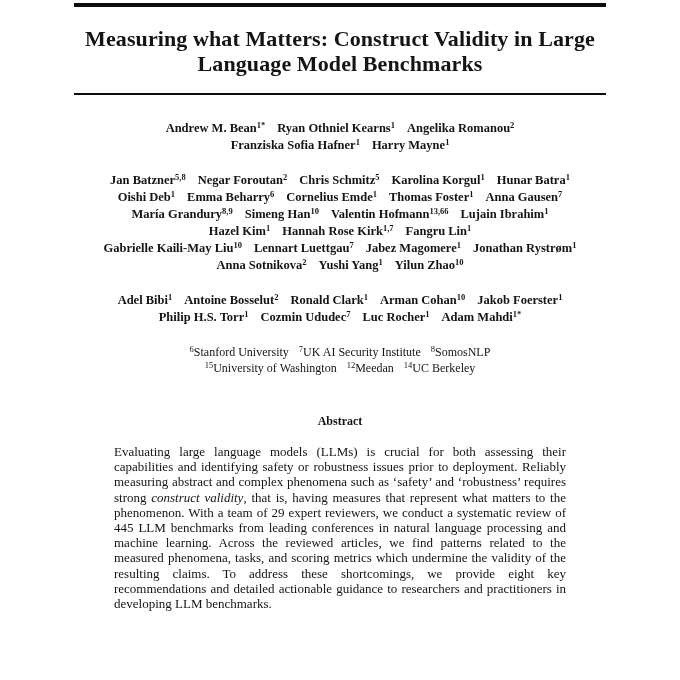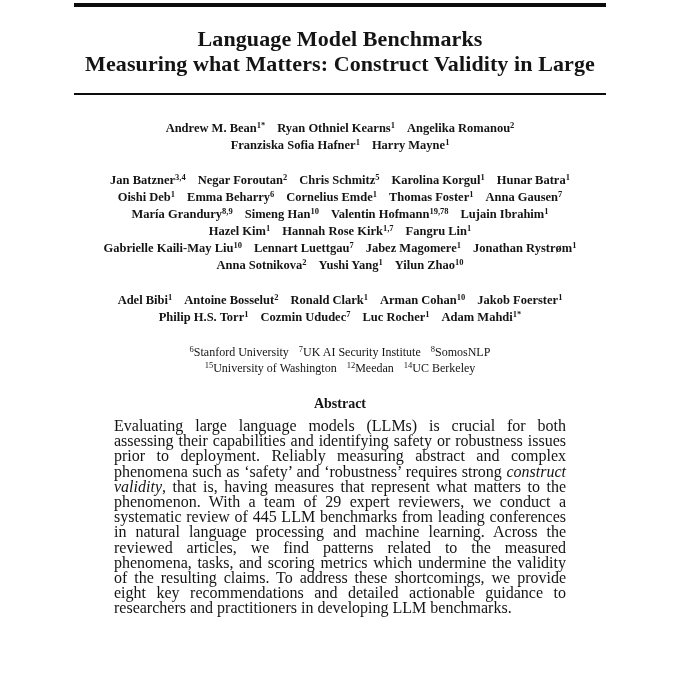--- a/index.html
+++ b/index.html
@@ -69,60 +69,60 @@
   }
   .affil-line {
     text-align: center;
     white-space: nowrap;
   }
   .affil {
     display: inline-block;
     margin: 0 5px;
   }
   #abstract-heading {
-    margin-top: 20px;
+    margin-top: 38px;
     text-align: center;
     font-weight: bold;
-    font-size: 14px;
+    font-size: 12px;
   }
   #abstract-body {
     width: 452px;
-    margin: 6px auto 0 auto;
+    margin: 15px auto 0 auto;
     text-align: justify;
-    font-size: 16px;
+    font-size: 13px;
     line-height: 15.2px;
   }
   #abstract-body em {
     font-style: italic;
   }
 </style>
 </head>
 <body>
 
 <div id="page">
   <div id="content">
 
     <div class="rule-thick"></div>
 
     <div id="paper-title">
+      <div>Measuring what Matters: Construct Validity in Large</div>
       <div>Language Model Benchmarks</div>
-      <div>Measuring what Matters: Construct Validity in Large</div>
     </div>
 
     <div class="rule-thin"></div>
 
     <div id="author-groups">
         <div class="author-group">
           <div class="author-line"><span class="author">Andrew M. Bean<sup>1*</sup></span><span class="author">Ryan Othniel Kearns<sup>1</sup></span><span class="author">Angelika Romanou<sup>2</sup></span></div>
           <div class="author-line"><span class="author">Franziska Sofia Hafner<sup>1</sup></span><span class="author">Harry Mayne<sup>1</sup></span></div>
         </div>
         <div class="author-group">
-          <div class="author-line"><span class="author">Jan Batzner<sup>3,4</sup></span><span class="author">Negar Foroutan<sup>2</sup></span><span class="author">Chris Schmitz<sup>5</sup></span><span class="author">Karolina Korgul<sup>1</sup></span><span class="author">Hunar Batra<sup>1</sup></span></div>
+          <div class="author-line"><span class="author">Jan Batzner<sup>5,8</sup></span><span class="author">Negar Foroutan<sup>2</sup></span><span class="author">Chris Schmitz<sup>5</sup></span><span class="author">Karolina Korgul<sup>1</sup></span><span class="author">Hunar Batra<sup>1</sup></span></div>
           <div class="author-line"><span class="author">Oishi Deb<sup>1</sup></span><span class="author">Emma Beharry<sup>6</sup></span><span class="author">Cornelius Emde<sup>1</sup></span><span class="author">Thomas Foster<sup>1</sup></span><span class="author">Anna Gausen<sup>7</sup></span></div>
-          <div class="author-line"><span class="author">María Grandury<sup>8,9</sup></span><span class="author">Simeng Han<sup>10</sup></span><span class="author">Valentin Hofmann<sup>19,78</sup></span><span class="author">Lujain Ibrahim<sup>1</sup></span></div>
+          <div class="author-line"><span class="author">María Grandury<sup>8,9</sup></span><span class="author">Simeng Han<sup>10</sup></span><span class="author">Valentin Hofmann<sup>13,66</sup></span><span class="author">Lujain Ibrahim<sup>1</sup></span></div>
           <div class="author-line"><span class="author">Hazel Kim<sup>1</sup></span><span class="author">Hannah Rose Kirk<sup>1,7</sup></span><span class="author">Fangru Lin<sup>1</sup></span></div>
           <div class="author-line"><span class="author">Gabrielle Kaili-May Liu<sup>10</sup></span><span class="author">Lennart Luettgau<sup>7</sup></span><span class="author">Jabez Magomere<sup>1</sup></span><span class="author">Jonathan Rystrøm<sup>1</sup></span></div>
           <div class="author-line"><span class="author">Anna Sotnikova<sup>2</sup></span><span class="author">Yushi Yang<sup>1</sup></span><span class="author">Yilun Zhao<sup>10</sup></span></div>
         </div>
         <div class="author-group">
           <div class="author-line"><span class="author">Adel Bibi<sup>1</sup></span><span class="author">Antoine Bosselut<sup>2</sup></span><span class="author">Ronald Clark<sup>1</sup></span><span class="author">Arman Cohan<sup>10</sup></span><span class="author">Jakob Foerster<sup>1</sup></span></div>
           <div class="author-line"><span class="author">Philip H.S. Torr<sup>1</sup></span><span class="author">Cozmin Ududec<sup>7</sup></span><span class="author">Luc Rocher<sup>1</sup></span><span class="author">Adam Mahdi<sup>1*</sup></span></div>
         </div>
       </div>
 

